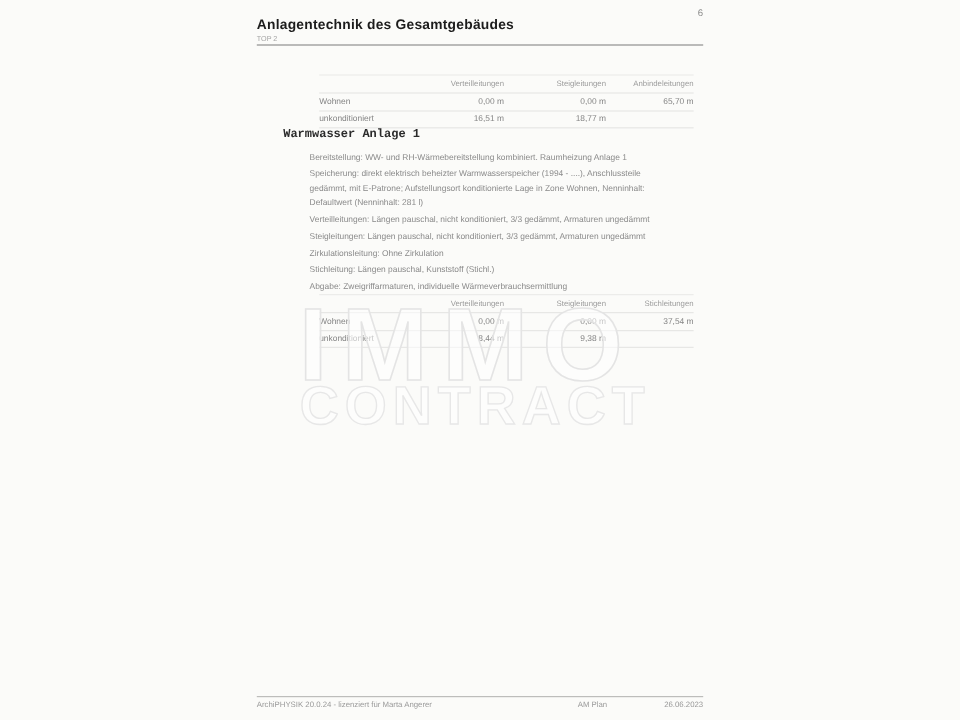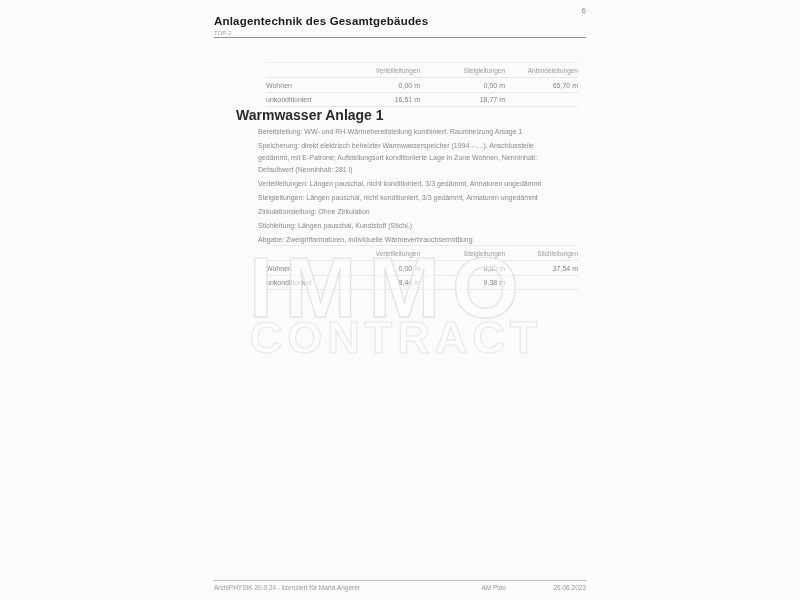--- a/index.html
+++ b/index.html
@@ -19,21 +19,21 @@
   
   .tbl{left:266px;width:312px;color:#858585;}
   .tbl .r{display:grid;grid-template-columns:90px 64px 85px 73px;padding:2.5px 0 2px 0;border-bottom:1px solid #e7e7e5;}
   .tbl .r.head{font-size:6.5px;color:#9c9c9c;border-top:1px solid #eceary;border-top:1px solid #ececea;padding-top:3px;}
   .tbl .r.body{font-size:7px;}
   .tbl .c{text-align:right;line-height:9px;}
   .tbl .c.lbl{text-align:left;}
   .tbl-1{top:62px;}
   .tbl-2{top:245px;}
   
-  .sec-title{top:107px;left:236px;font-size:14px;font-weight:bold;color:#2b2b2b;}
+  .sec-title{top:107px;left:236px;font-size:10px;font-weight:bold;color:#2b2b2b;font-family:Liberation Mono, monospace;}
   .paras{top:126px;left:258px;width:286px;font-size:7px;line-height:12px;color:#8a8a8a;}
   .paras p{margin:0 0 2px 0;}
   
   .wm{top:0;left:0;pointer-events:none;z-index:5;}
   
   .rule-footer{top:580px;left:214px;width:372px;border-top:1px solid #bdbdbb;}
   .foot{top:584px;font-size:6.5px;color:#9a9a9a;}
   .foot-left{left:214px;}
   .foot-center{left:446px;width:60px;text-align:right;}
   .foot-right{left:496px;width:90px;text-align:right;}

